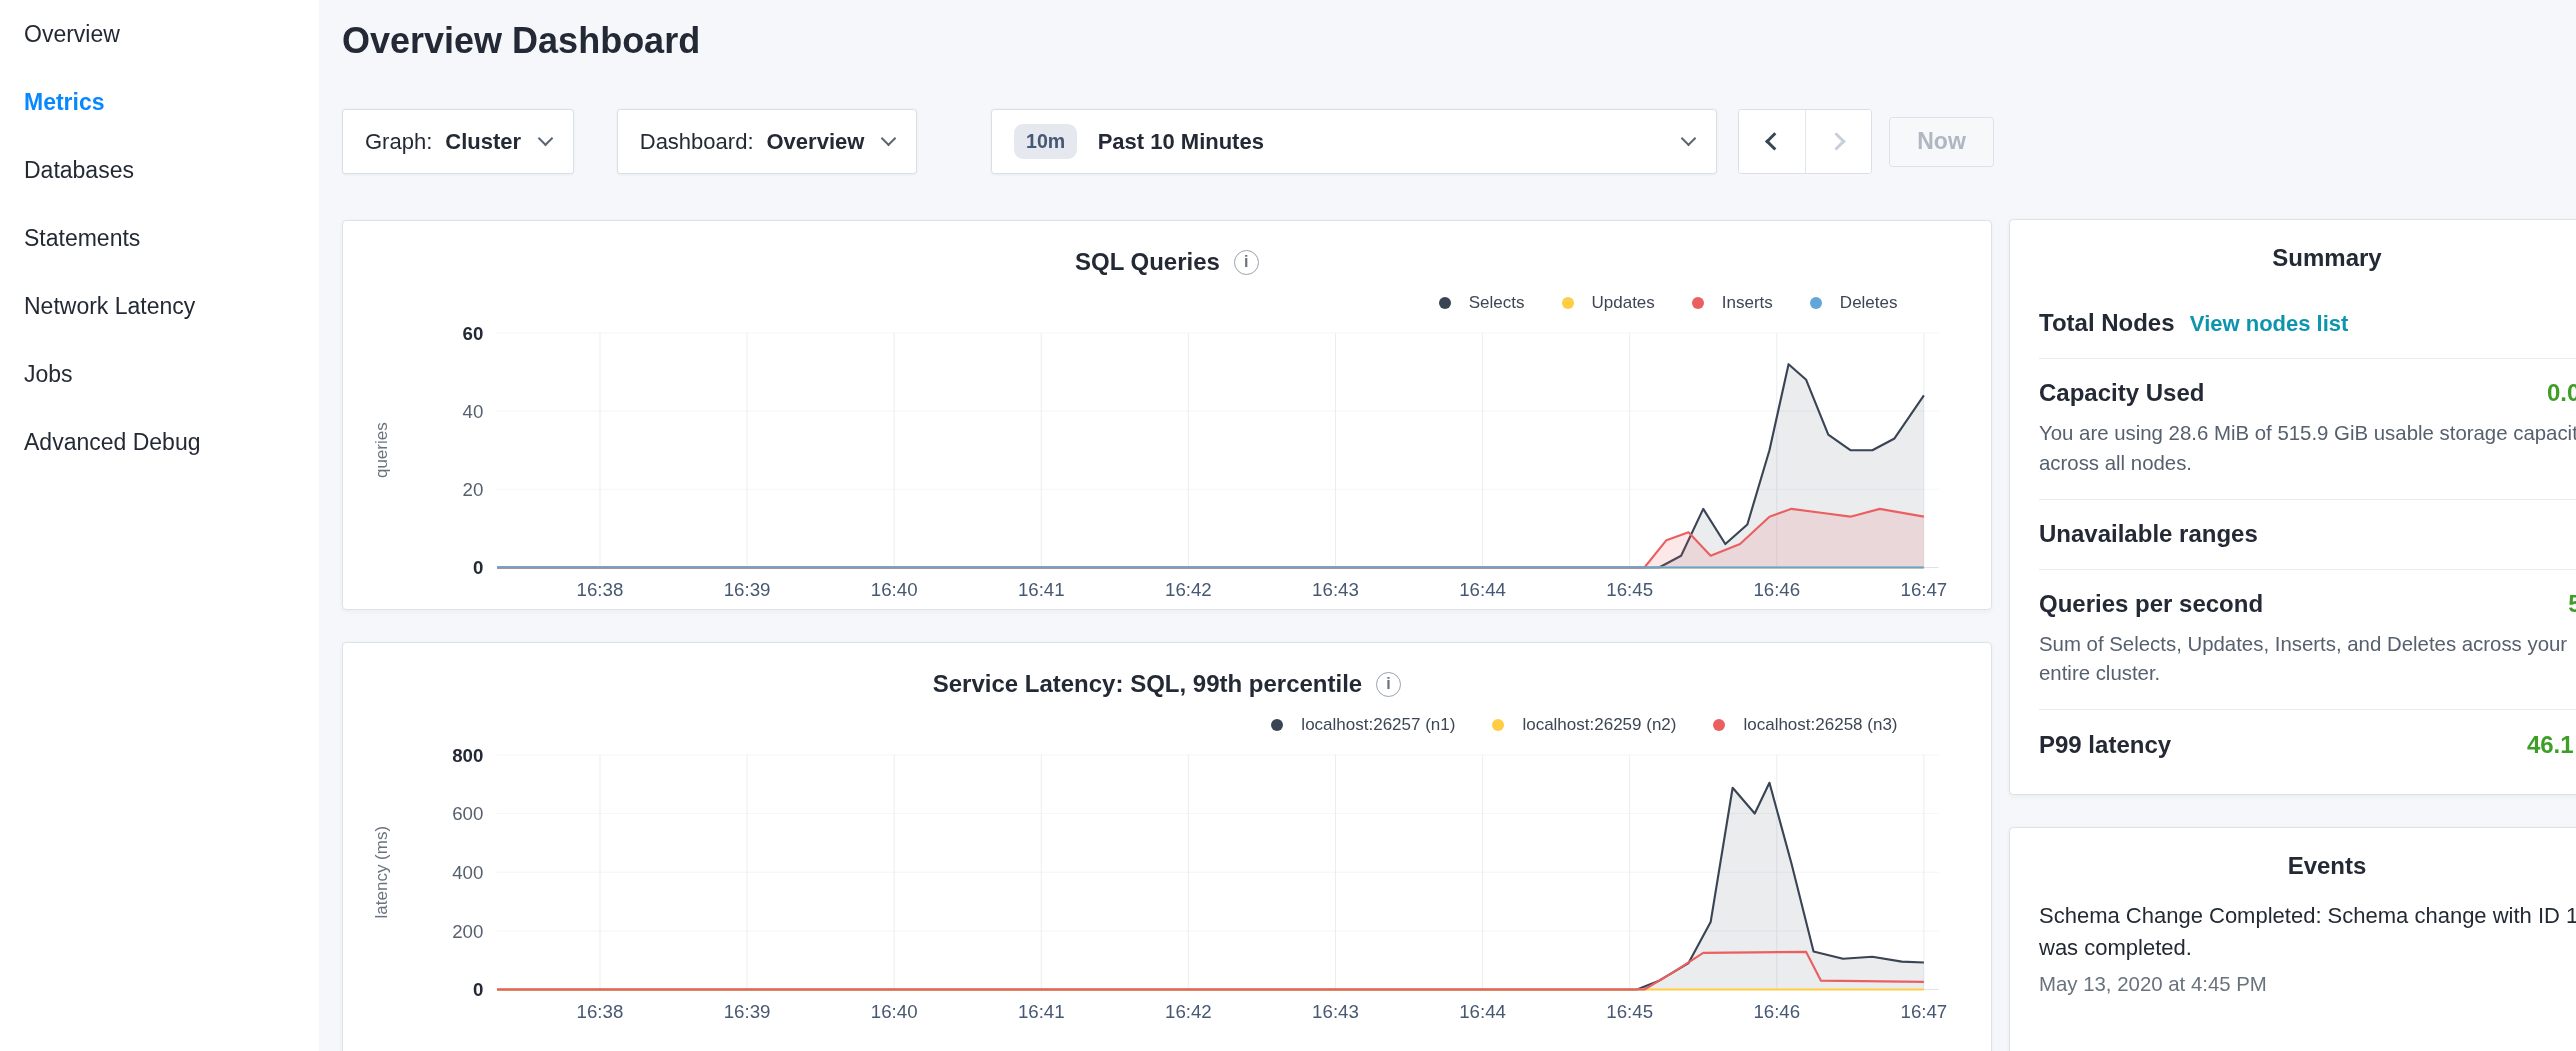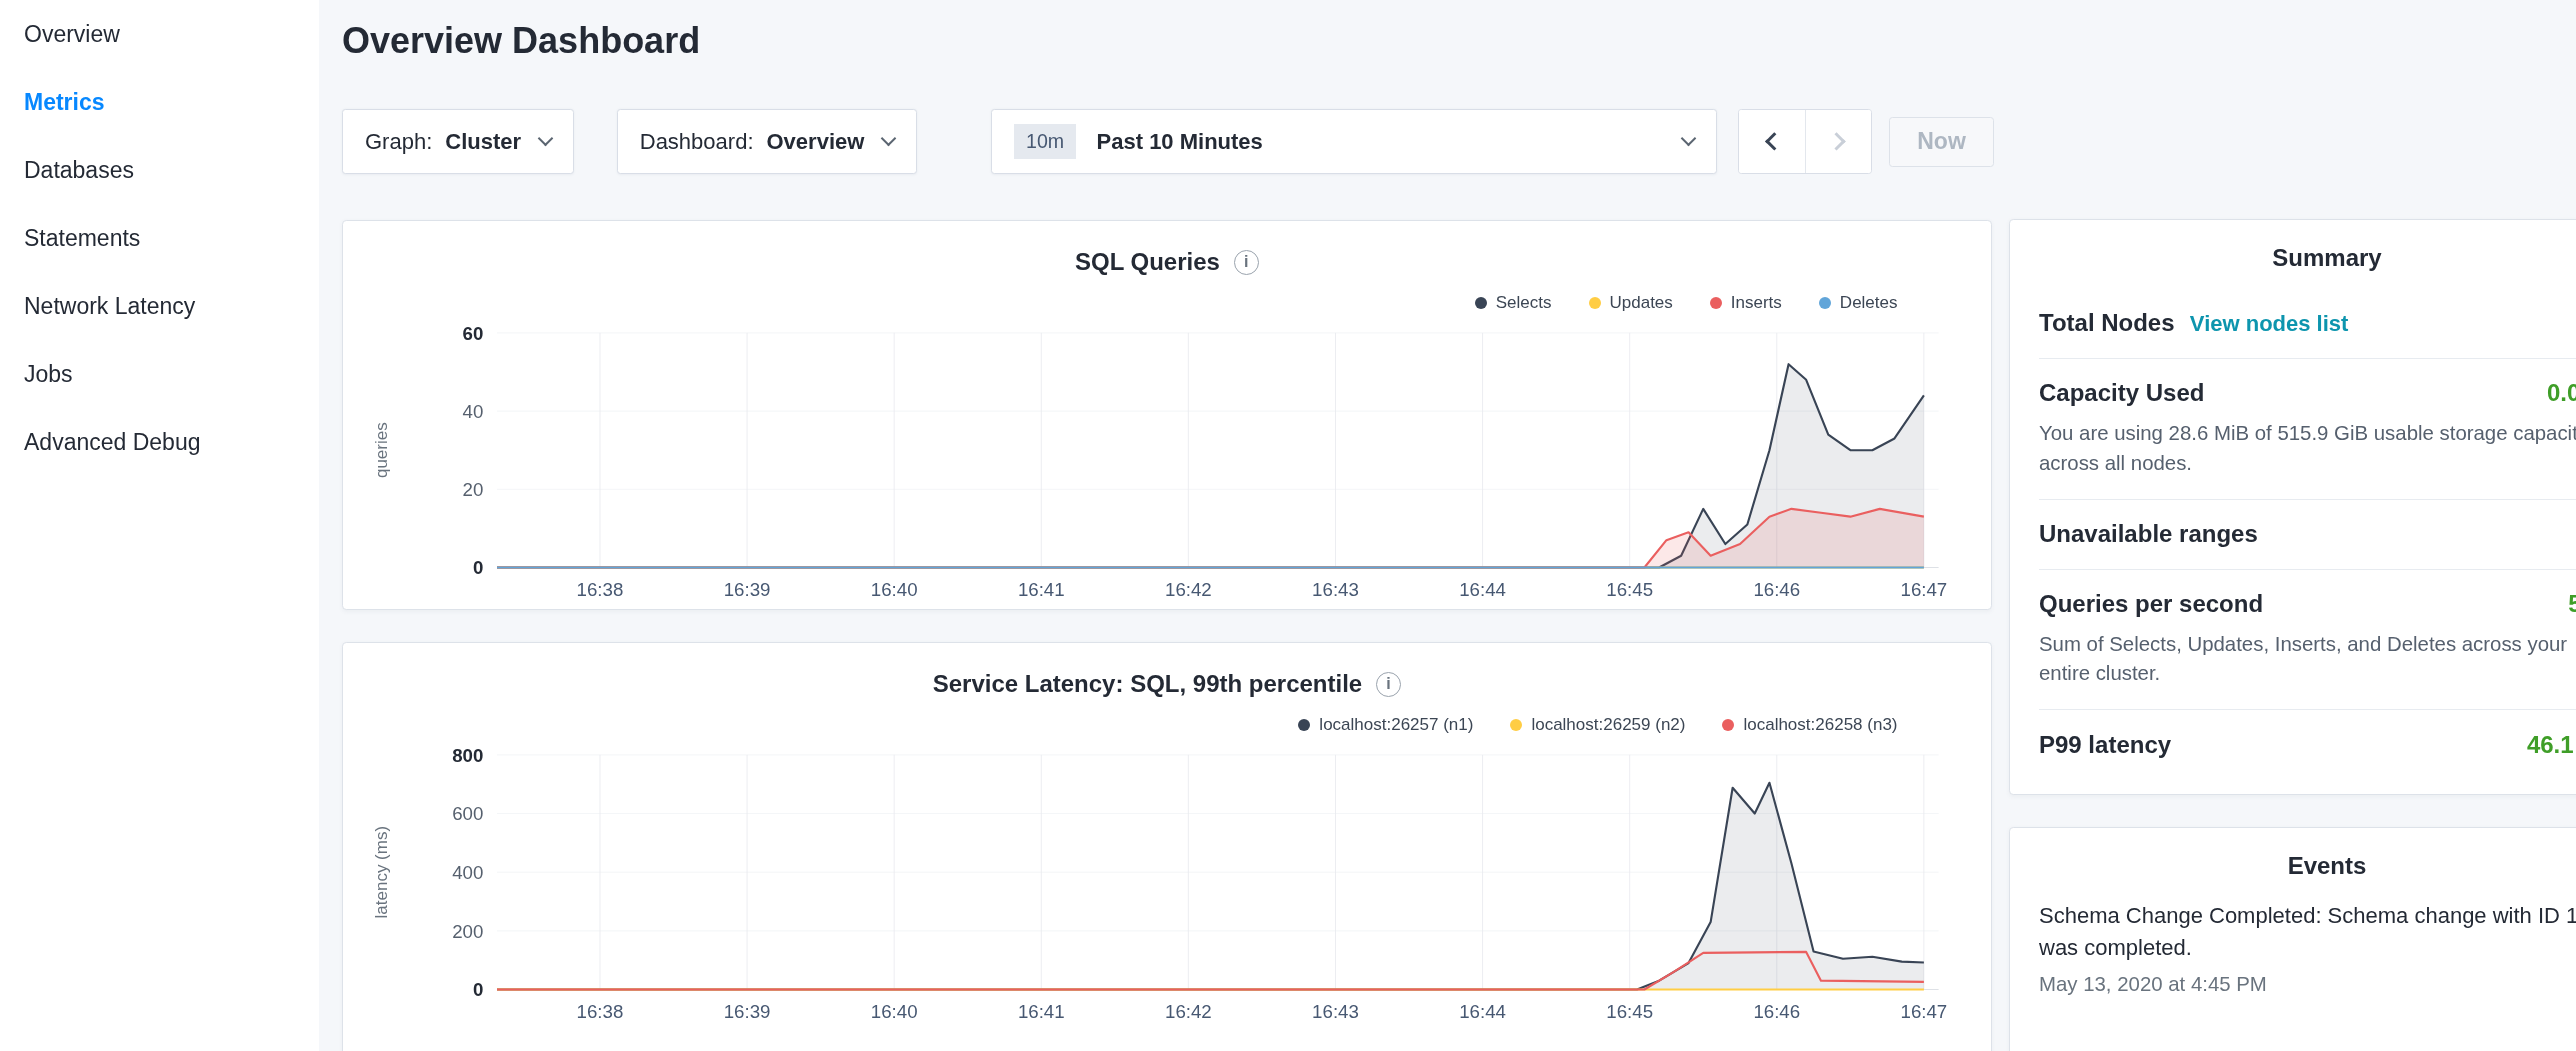--- a/index.html
+++ b/index.html
@@ -20,21 +20,21 @@
   .btn{display:flex;align-items:center;background:#fff;border:0.9px solid #d9dee7;border-radius:3.4px;height:65px;
        font-size:22px;padding:0 22px;box-shadow:0 0.9px 2.6px rgba(56,76,96,.06);cursor:pointer;color:#242a35}
   .btn .val{font-weight:700;margin-left:13px}
   .chev{width:11px;height:11px;border-right:2.6px solid #5b6571;border-bottom:2.6px solid #5b6571;
         transform:rotate(45deg);margin-left:18.7px;margin-top:-6.8px;flex:none}
   .graph-dd{margin-right:43px}
   .dash-dd{margin-right:74px}
 
   .time-sel{width:726px;flex:none;justify-content:flex-start}
   .time-sel .chev{margin-left:auto}
-  .badge{background:#e5e9ef;color:#475872;font-weight:400;font-size:19.6px;border-radius:0;padding:6px 12px;flex:none}
+  .badge{background:#e5e9ef;color:#475872;font-weight:700;font-size:19.6px;border-radius:9px;padding:6px 12px;flex:none}
   .time-sel .val{margin-left:20.4px}
 
   .pager{display:flex;margin-left:21px;border:0.9px solid #d9dee7;border-radius:3.4px;background:#fff;height:65px;overflow:hidden}
   .pg-btn{width:66px;height:100%;display:flex;align-items:center;justify-content:center;background:#fff;border:none;cursor:pointer}
   .pg-btn+.pg-btn{border-left:0.9px solid #e3e7ed}
   .arr{width:12.8px;height:12.8px;border-right:3.4px solid #394455;border-bottom:3.4px solid #394455}
   .arr.left{transform:rotate(135deg);margin-left:5.1px}
   .arr.right{transform:rotate(-45deg);border-color:#c9cfd8;margin-right:5.1px}
   .now-btn{margin-left:17px;width:105px;height:50px;background:#f7f8fa;border:0.9px solid #dde2e9;border-radius:3.4px;
            font-size:23px;color:#aeb7c2;font-weight:600}
@@ -43,21 +43,21 @@
   .card{background:#fff;border:0.9px solid #dde2e9;border-radius:4.3px;box-shadow:0 1.7px 4.3px rgba(60,80,100,.05)}
   .chart-card{width:1650px;padding:20.4px 25.5px 0}
   .chart-card.first{margin-top:46px;height:390px}
   .chart-card.second{margin-top:32px;height:442px}
   .chart-title-row{display:flex;align-items:center;justify-content:center;height:41px;gap:13.6px}
   .chart-title-row h2{font-size:24px;font-weight:700;color:#242a35}
   .info{display:inline-flex;width:25.5px;height:25.5px;border:1.7px solid #9aa3ad;border-radius:50%;
         align-items:center;justify-content:center;color:#69737e;font-size:16px;font-weight:700;cursor:pointer}
   .info::before{content:"i"}
   .legend{display:flex;justify-content:flex-end;align-items:center;height:31px;margin-top:5.1px;margin-right:68px;gap:37px}
-  .legend-item{display:flex;align-items:center;gap:9px;font-size:17px;color:#3c4654}
+  .legend-item{display:flex;align-items:center;gap:18px;font-size:17px;color:#3c4654}
   .legend-item i{width:12px;height:12px;border-radius:50%;display:inline-block;flex:none}
   svg.chart{display:block;margin-top:1.7px}
   .ytick{font-size:22px;fill:#56606e}
   .ytick.bold{font-weight:700;fill:#242a35}
   .xtick{font-size:22px;fill:#475872}
   .axislabel{font-size:20px;fill:#69737e}
 
   
   .rightcol{width:636px;margin-left:17px;padding-top:219px;flex:none}
   .summary-card{padding:24px 29px 0;height:576px}

